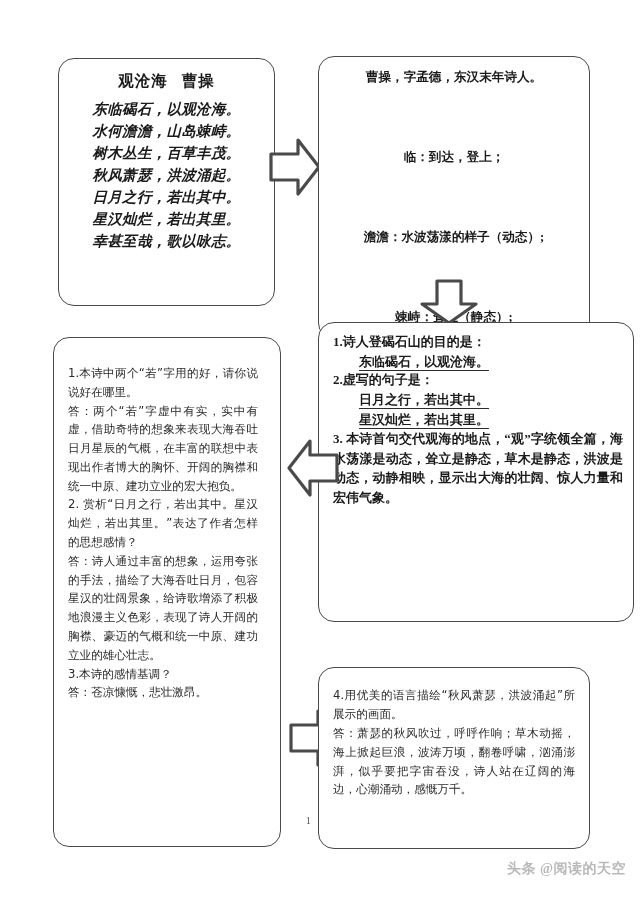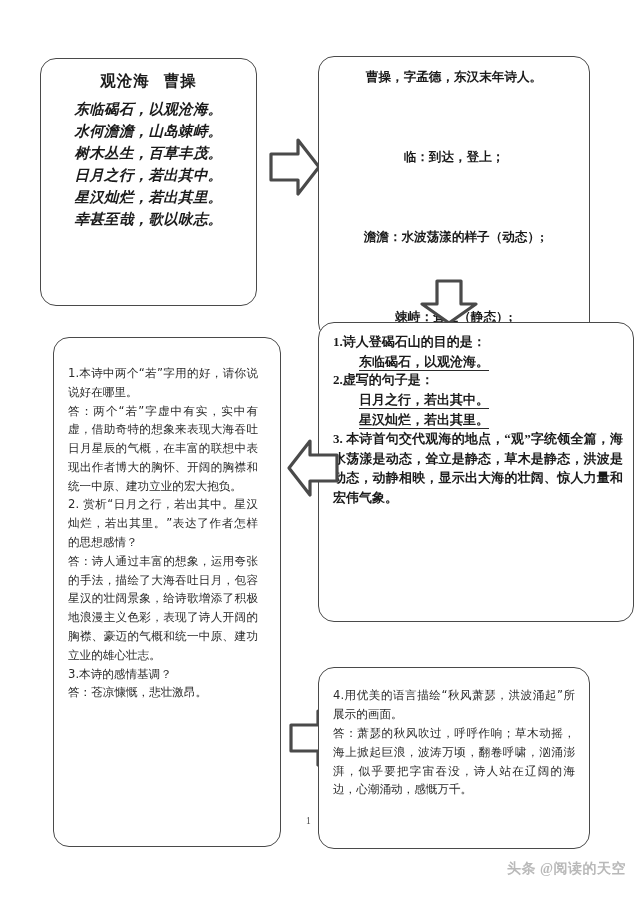--- a/index.html
+++ b/index.html
@@ -24,21 +24,21 @@
   .box {
     position: absolute;
     box-sizing: border-box;
     border: 1.4px solid #4a4a4a;
     border-radius: 16px;
     background: #ffffff;
   }
 
   
   #poem-box {
-    left: 40px;
+    left: 58px;
     top: 58px;
     width: 217px;
     height: 248px;
     padding: 12px 8px 8px 8px;
   }
   #poem-title {
     text-align: center;
     font-weight: 700;
     font-size: 15.5px;
     letter-spacing: 1px;
@@ -184,20 +184,21 @@
 
 <div id="page">
 
   <div class="box" id="poem-box">
     <div id="poem-title">
       <span>观沧海</span><span class="gap"></span><span>曹操</span>
     </div>
     <div class="poem-line">东临碣石，以观沧海。</div>
     <div class="poem-line">水何澹澹，山岛竦峙。</div>
     <div class="poem-line">树木丛生，百草丰茂。</div>
+    <div class="poem-line">秋风萧瑟，洪波涌起。</div>
     <div class="poem-line">日月之行，若出其中。</div>
     <div class="poem-line">星汉灿烂，若出其里。</div>
     <div class="poem-line">幸甚至哉，歌以咏志。</div>
   </div>
 
   <div class="arrow" id="arrow-right-top">
     <svg viewBox="0 0 54 62" preserveAspectRatio="none">
       <path d="M3,18 L30,18 L30,4 L51,31 L30,58 L30,44 L3,44 Z"></path>
     </svg>
   </div>

